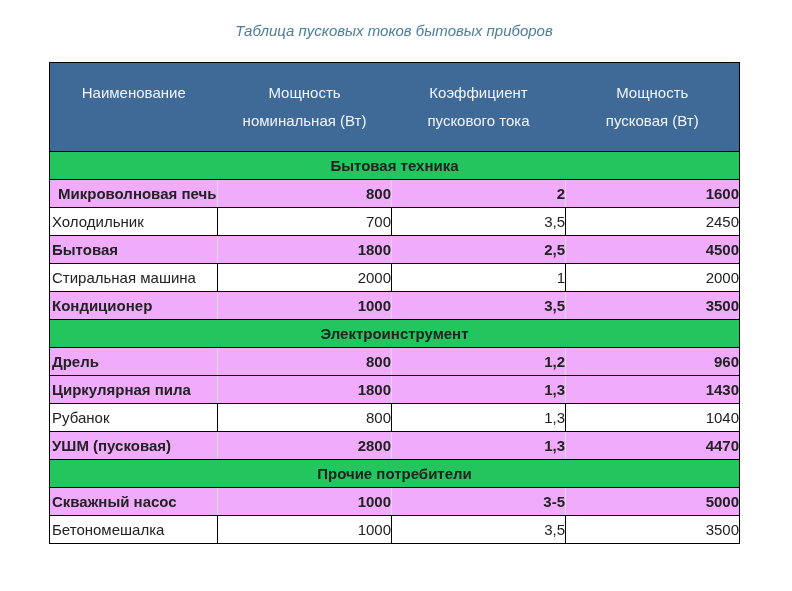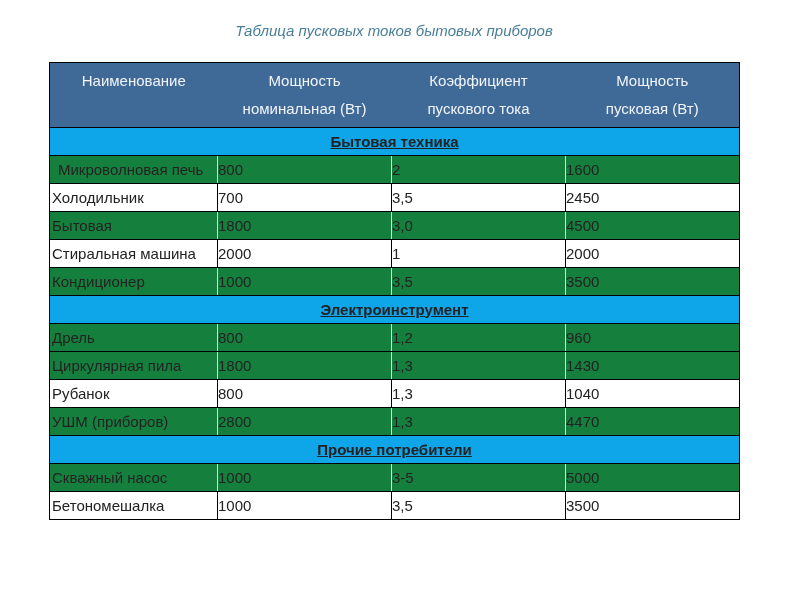--- a/index.html
+++ b/index.html
@@ -13,33 +13,33 @@
     }
     table.tbl {
       position: absolute; left: 49px; top: 62px;
       width: 690px; border-collapse: collapse; table-layout: fixed;
       border: 1.5px solid #000;
       font-size: 15px; color: #222;
     }
     col.c1 { width: 168px; } col.c2 { width: 174px; } col.c3 { width: 174px; } col.c4 { width: 174px; }
     thead th {
       background: #3f6a98; color: #f2f5fa; font-weight: normal;
-      height: 55px; padding: 4px; vertical-align: top; line-height: 28px;
+      height: 55px; padding: 16px; vertical-align: top; line-height: 28px;
       border: none; text-align: center;
     }
     thead th .l { display: block; }
     tbody td {
-      height: 27px; padding: 0; border: 1.5px solid #000; text-align: left; line-height: 26px;
+      height: 27px; padding: 0; border: 1.5px solid #000; text-align: right; line-height: 26px;
     }
     tbody td.name { text-align: left; padding-left: 2px; }
     tbody tr.section td {
-      font-weight: bold; background: #0ea5e9; color: #222; text-align: center; text-decoration: underline;
+      font-weight: bold; background: #22c55e; color: #222; text-align: center;
     }
     tbody tr.alt td {
-      background: #15803d; border-left-color: #dcdcdc; border-right-color: #dcdcdc;
+      background: #f0abfc; border-left-color: #dcdcdc; border-right-color: #dcdcdc; font-weight: bold;
     }
     tbody tr.alt td:first-child { border-left-color: #000; }
     tbody tr.alt td:last-child { border-right-color: #000; }
     tbody tr.alt td.name.indent { padding-left: 8px; }
   </style>
 </head>
 <body>
 
 <div class="caption">Таблица пусковых токов бытовых приборов</div>
 
@@ -81,21 +81,21 @@
     </tr>
     <tr>
       <td class="name">Холодильник</td>
       <td>700</td>
       <td>3,5</td>
       <td>2450</td>
     </tr>
     <tr class="alt">
       <td class="name">Бытовая</td>
       <td>1800</td>
-      <td>3,0</td>
+      <td>2,5</td>
       <td>4500</td>
     </tr>
     <tr>
       <td class="name">Стиральная машина</td>
       <td>2000</td>
       <td>1</td>
       <td>2000</td>
     </tr>
     <tr class="alt">
       <td class="name">Кондиционер</td>
@@ -119,21 +119,21 @@
       <td>1,3</td>
       <td>1430</td>
     </tr>
     <tr>
       <td class="name">Рубанок</td>
       <td>800</td>
       <td>1,3</td>
       <td>1040</td>
     </tr>
     <tr class="alt">
-      <td class="name">УШМ (приборов)</td>
+      <td class="name">УШМ (пусковая)</td>
       <td>2800</td>
       <td>1,3</td>
       <td>4470</td>
     </tr>
 
     <tr class="section">
         <td colspan="4">Прочие потребители</td>
       </tr>
     <tr class="alt">
       <td class="name">Скважный насос</td>

